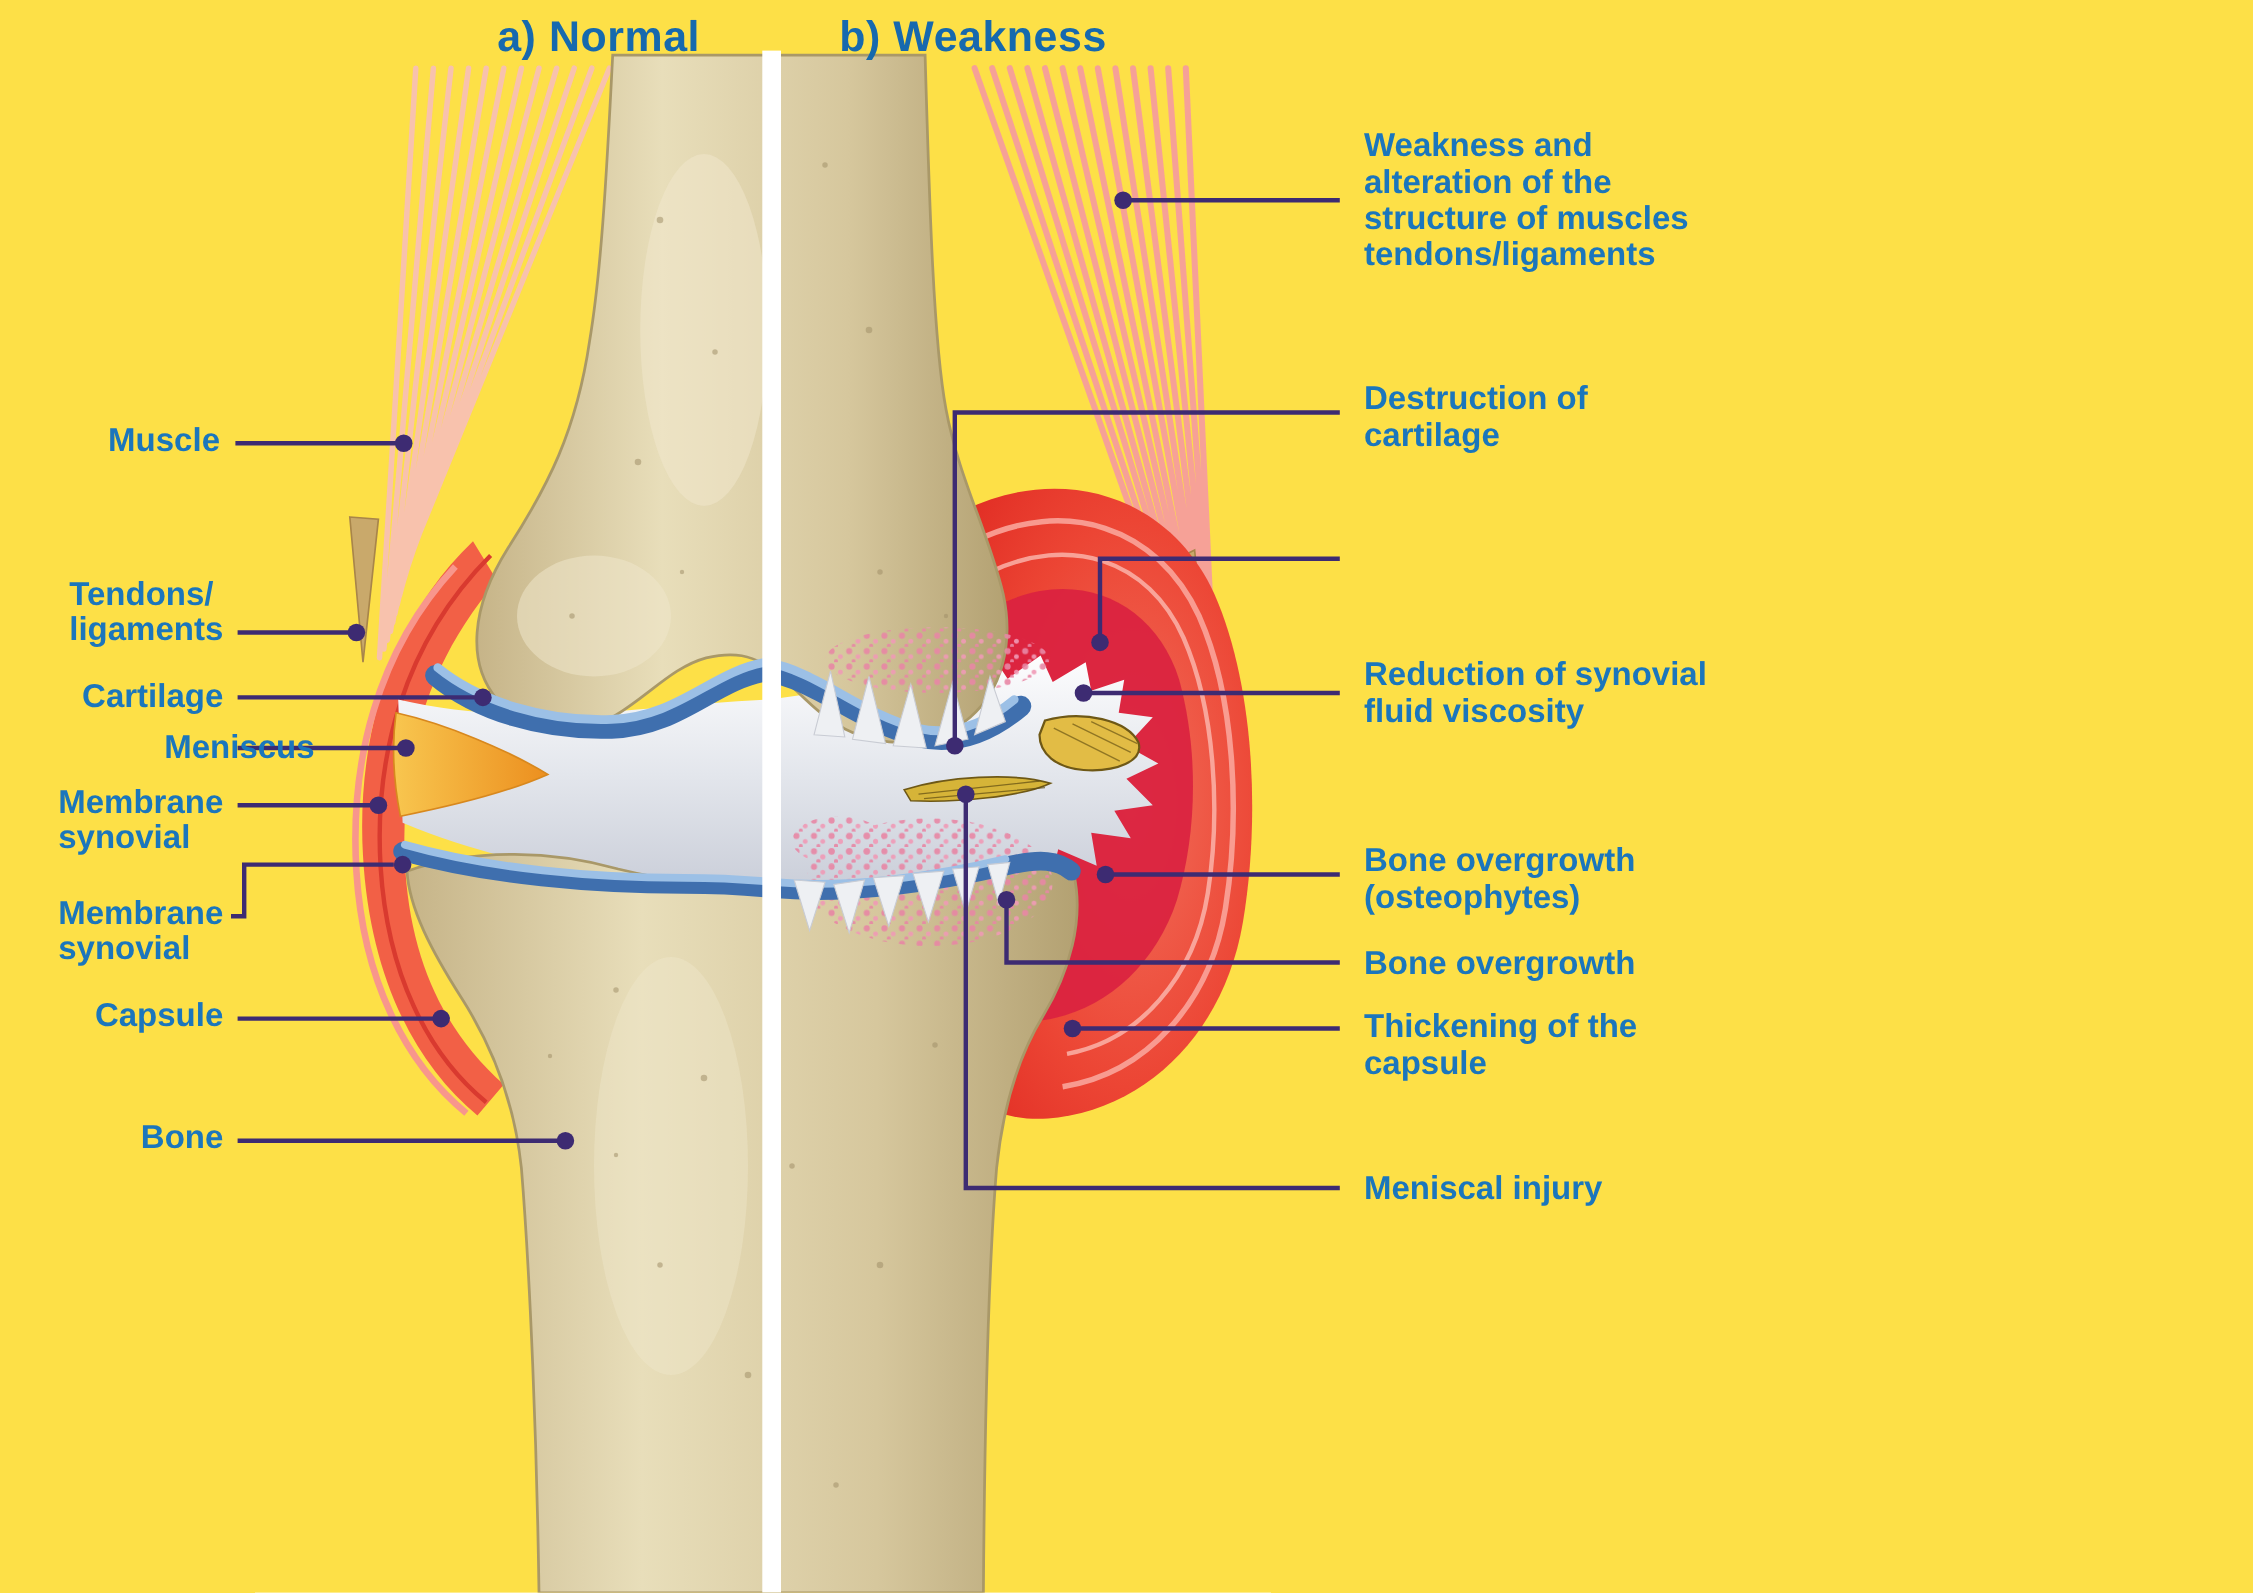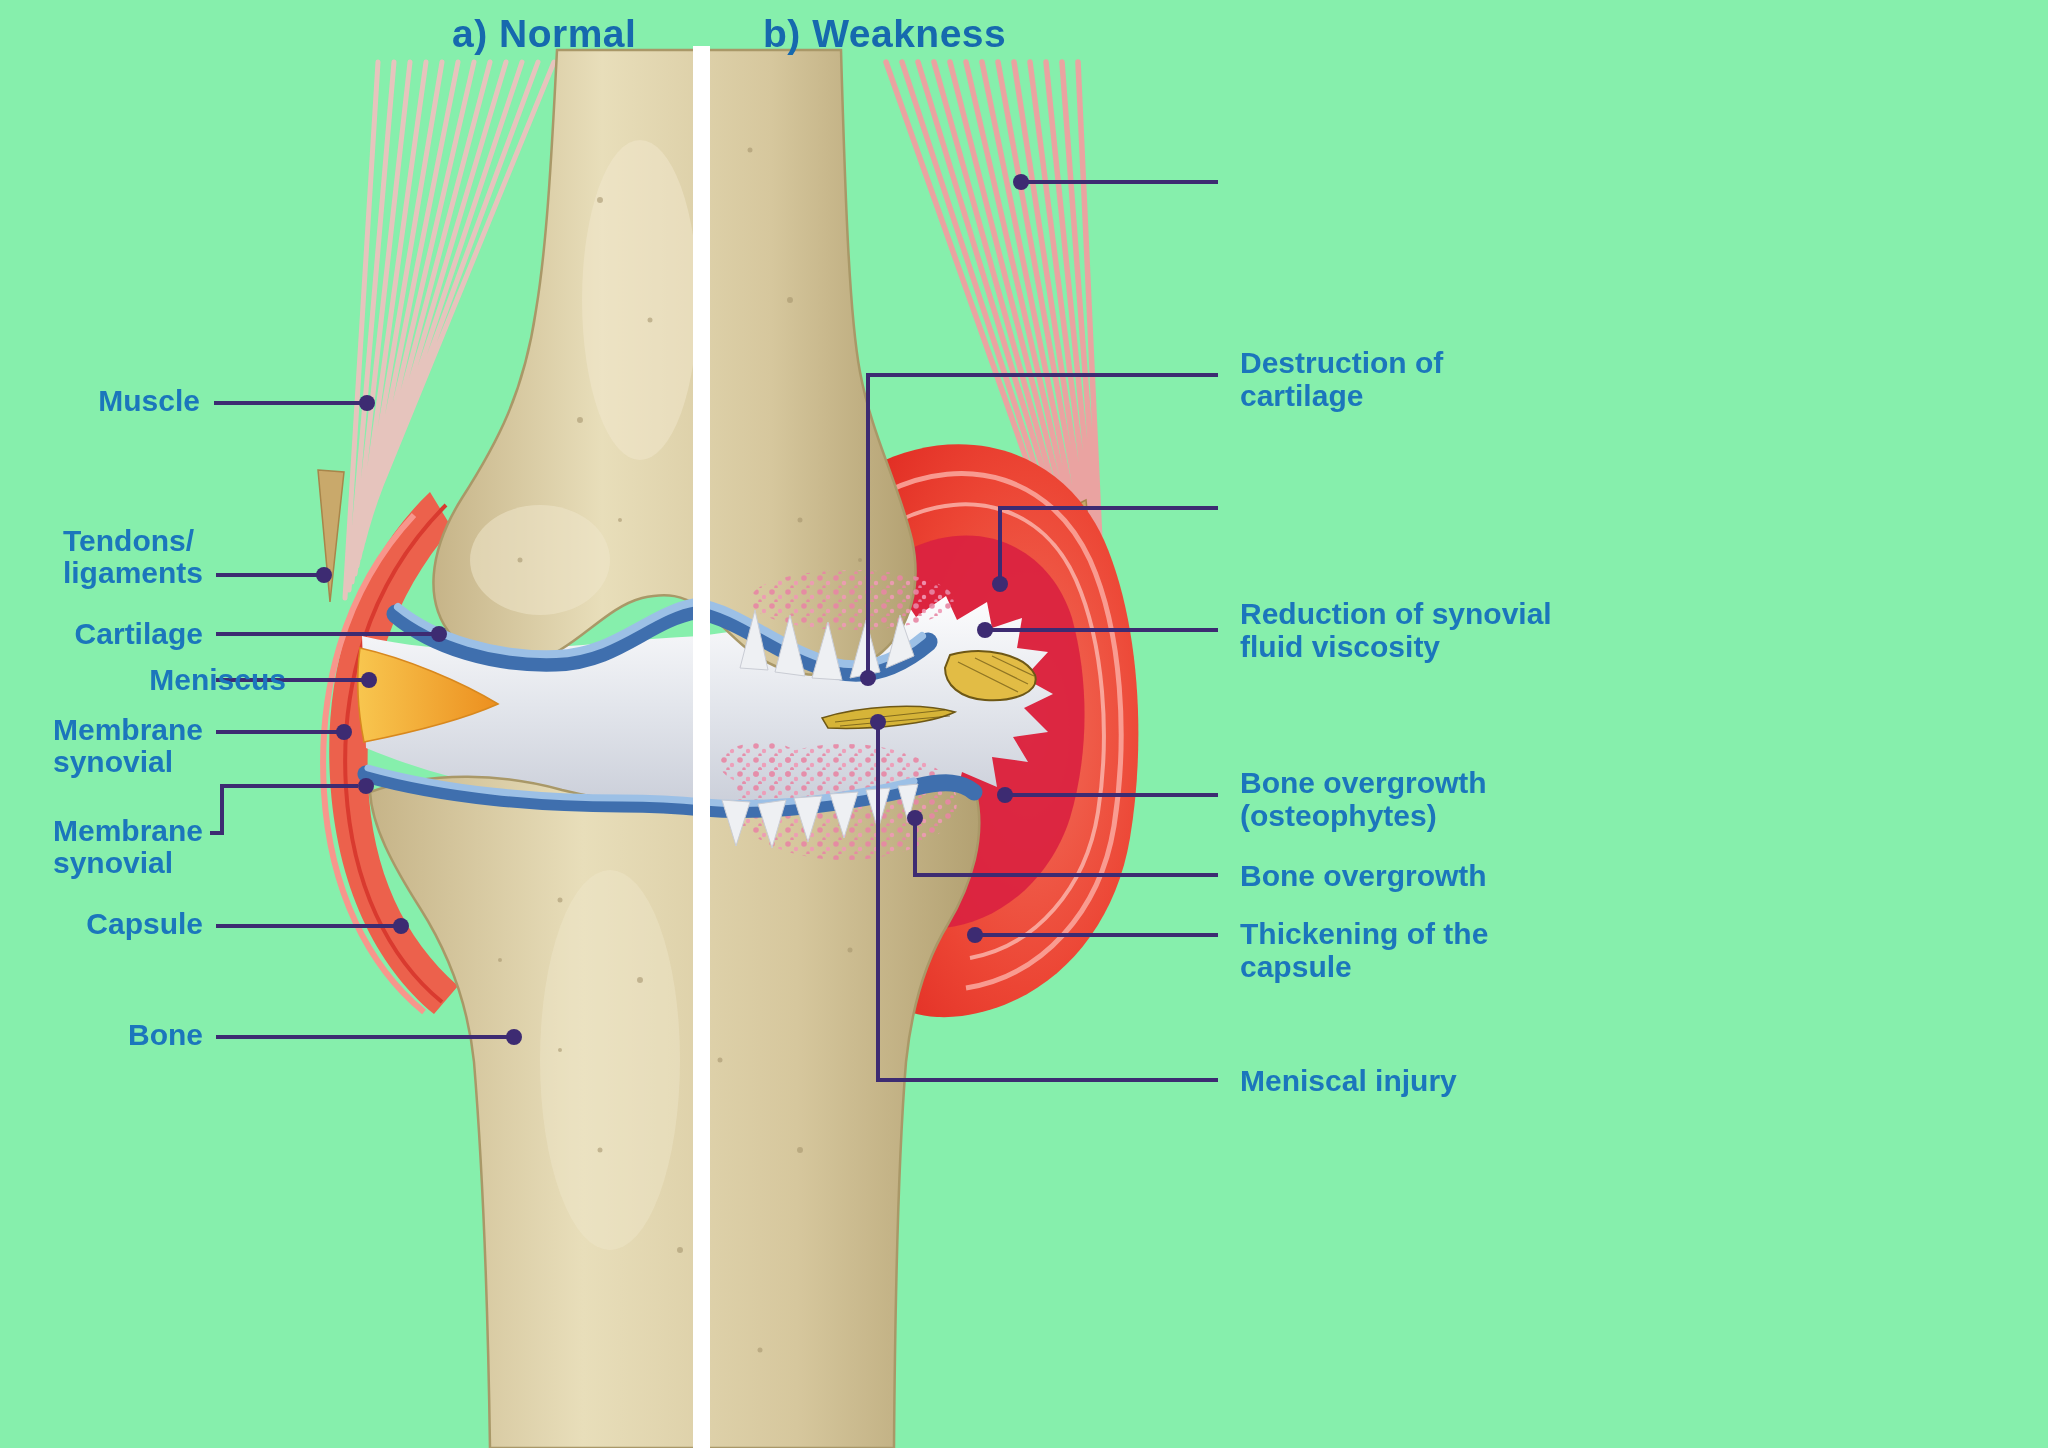--- a/index.html
+++ b/index.html
@@ -1,16 +1,16 @@
 <!DOCTYPE html>
 <html><head>
 <meta charset="utf-8">
 <style>
   html,body{margin:0;padding:0;background:#fff;}
-  .canvas{position:relative;width:2048px;height:1448px;background:#86efac;overflow:hidden;
+  .canvas{position:relative;width:2048px;height:1448px;background:#fde047;overflow:hidden;
           font-family:"Liberation Sans",sans-serif;}
   .layer{position:absolute;left:0;top:0;width:2048px;height:1448px;}
   .title{position:absolute;font-weight:700;font-size:39px;color:#1669ae;letter-spacing:.5px;}
   .lbl{position:absolute;font-weight:700;color:#1b76bc;white-space:pre-line;}
   .lbl.left{font-size:30px;line-height:32px;text-align:left;}
   .lbl.right{font-size:30px;line-height:33px;text-align:left;}
 </style>
 </head>
 <body>
 
@@ -223,20 +223,24 @@
 ligaments</div>
   <div class="lbl left" style="top:618px;right:1845px;">Cartilage</div>
   <div class="lbl left" style="top:664px;right:1762px;">Meniscus</div>
   <div class="lbl left" style="top:714px;right:1845px;">Membrane
 synovial</div>
   <div class="lbl left" style="top:815px;right:1845px;">Membrane
 synovial</div>
   <div class="lbl left" style="top:908px;right:1845px;">Capsule</div>
   <div class="lbl left" style="top:1019px;right:1845px;">Bone</div>
 
+  <div class="lbl right" style="top:116px;left:1240px;">Weakness and
+alteration of the
+structure of muscles
+tendons/ligaments</div>
   <div class="lbl right" style="top:346px;left:1240px;">Destruction of
 cartilage</div>
   <div class="lbl right" style="top:597px;left:1240px;">Reduction of synovial
 fluid viscosity</div>
   <div class="lbl right" style="top:766px;left:1240px;">Bone overgrowth
 (osteophytes)</div>
   <div class="lbl right" style="top:859px;left:1240px;">Bone overgrowth</div>
   <div class="lbl right" style="top:917px;left:1240px;">Thickening of the
 capsule</div>
   <div class="lbl right" style="top:1064px;left:1240px;">Meniscal injury</div>

